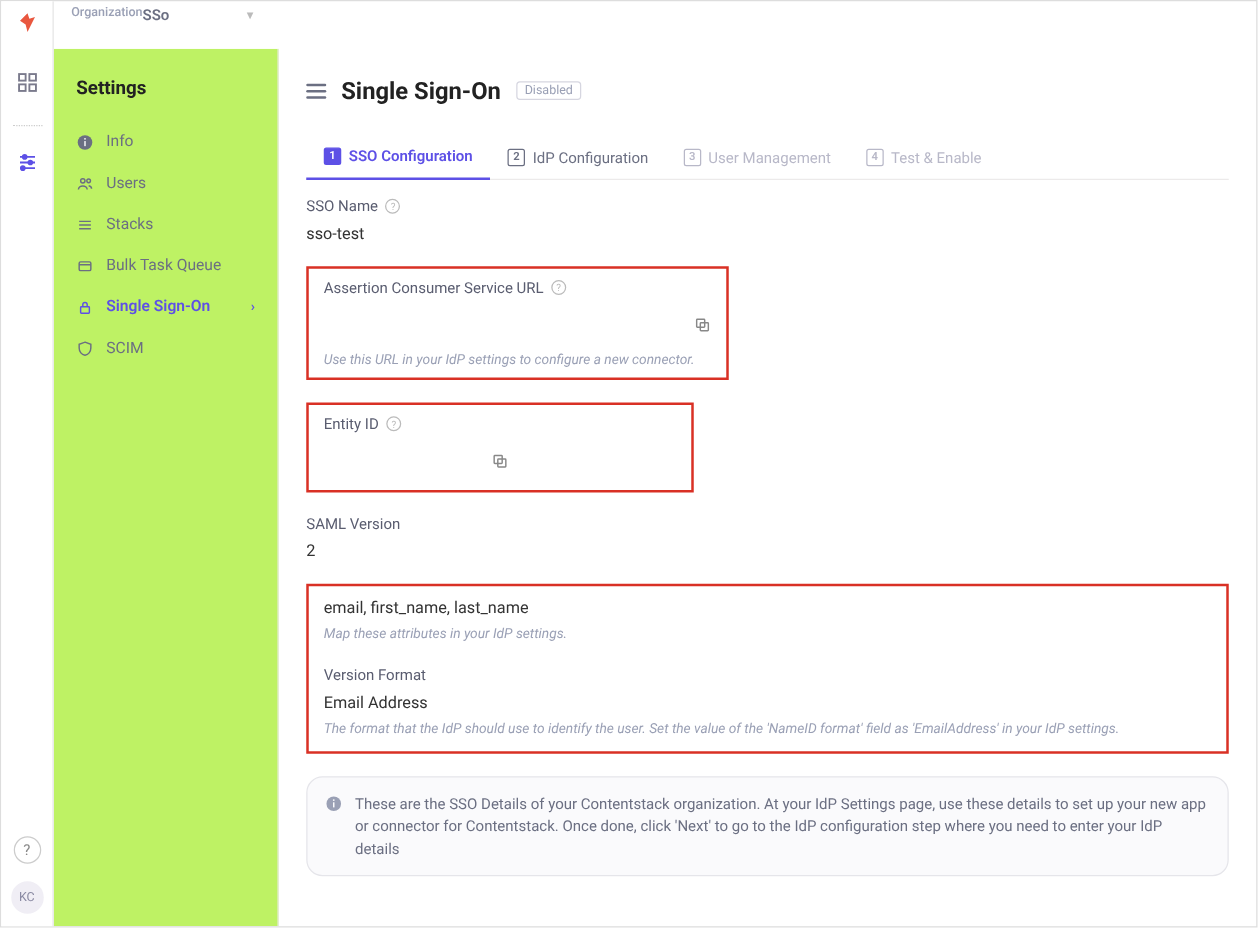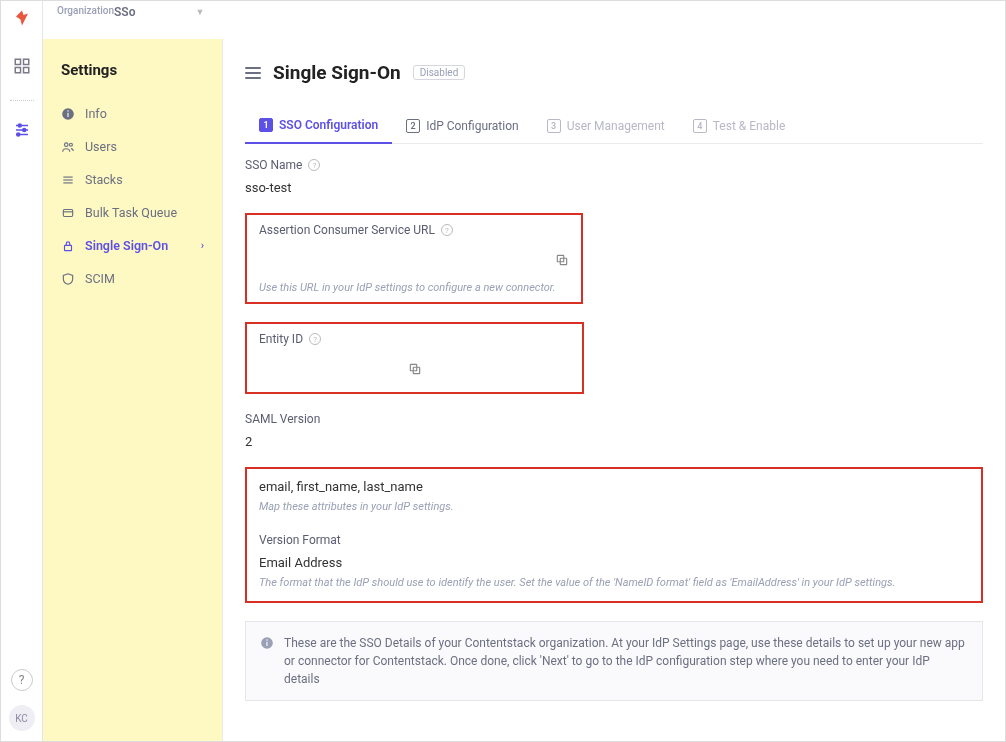--- a/index.html
+++ b/index.html
@@ -15,21 +15,21 @@
 .leftbar .help-circle { width: 22px; height: 22px; border: 1px solid #ccc; border-radius: 50%; display: flex; align-items: center; justify-content: center; font-size: 12px; color: #888; margin-bottom: 14px; cursor: pointer; }
 .leftbar .avatar { width: 26px; height: 26px; border-radius: 50%; background: #f0eef5; color: #8a8aa3; font-size: 10px; font-weight: 400; display: flex; align-items: center; justify-content: center; margin-bottom: 10px; }
 
 .contentarea { flex: 1; display: flex; flex-direction: column; overflow: hidden; }
 .topbar { height: 38px; display: flex; align-items: flex-start; padding: 4px 14px 0 14px; }
 .topbar .org-label { font-size: 10px; color: #9aa0b5; font-weight: 500; }
 .topbar .org-row { display: flex; align-items: center; gap: 60px; color: #6b6f82; font-size: 12px; font-weight: 600; }
 .topbar .chev { color: #bbb; font-size: 9px; }
 
 .mainrow { flex: 1; display: flex; overflow: hidden; }
-.sidebar { width: 180px; background: #fef9c3; border-right: 1px solid #eceaea; padding: 22px 0 0 0; }
+.sidebar { width: 180px; background: #bef264; border-right: 1px solid #eceaea; padding: 22px 0 0 0; }
 .sidebar h2 { font-size: 15px; font-weight: 700; color: #222; padding: 0 18px 18px 18px; }
 .sidebar .nav-item { display: flex; align-items: center; padding: 9px 18px; color: #6b6f82; font-size: 12.5px; cursor: pointer; gap: 10px; text-align: center; }
 .sidebar .nav-item.active { color: #5d50e6; font-weight: 600; }
 .sidebar .nav-item .nav-icon { width: 14px; height: 14px; flex-shrink: 0; }
 .sidebar .nav-item .chev-r { margin-left: auto; font-size: 11px; color: #5d50e6; }
 
 .main { flex: 1; padding: 22px 22px 18px 22px; overflow-y: auto; }
 .page-head { display: flex; align-items: center; gap: 12px; margin-bottom: 26px; }
 .hamburger { width: 16px; display: flex; flex-direction: column; gap: 3px; cursor: pointer; }
 .hamburger span { height: 2px; background: #6b6f82; border-radius: 1px; }
@@ -52,21 +52,21 @@
 
 .redbox { border: 2.5px solid #d93025; padding: 8px 12px; margin-bottom: 18px; }
 .copy-row { display: flex; align-items: center; justify-content: flex-end; padding: 8px 0; }
 .copy-row.center { justify-content: center; }
 .copy-icon { width: 14px; height: 14px; color: #888; cursor: pointer; }
 
 .redbox-big { border: 2.5px solid #d93025; padding: 10px 12px 12px 12px; margin-bottom: 18px; }
 .redbox-big .field { margin-bottom: 20px; }
 .redbox-big .field:last-child { margin-bottom: 0; }
 
-.info-box { border: 1px solid #e5e5ea; border-radius: 0; background: #fafafc; padding: 12px 14px; display: flex; gap: 10px; margin-bottom: 18px; font-size: 12px; color: #6b6f82; line-height: 1.5; }
+.info-box { border: 1px solid #e5e5ea; border-radius: 13px; background: #fafafc; padding: 12px 14px; display: flex; gap: 10px; margin-bottom: 18px; font-size: 12px; color: #6b6f82; line-height: 1.5; }
 .info-ico { width: 14px; height: 14px; flex-shrink: 0; margin-top: 2px; color: #9aa0b5; }
 
 svg { display: block; }
 </style>
 </head>
 <body>
 
 <div class="app">
   <div class="leftbar">
     <svg class="logo" viewBox="0 0 24 24">
@@ -199,21 +199,21 @@
             </div>
             <div class="copy-row">
               <svg class="copy-icon" viewBox="0 0 24 24" fill="none" stroke="currentColor" stroke-width="2">
                   <rect x="9" y="9" width="11" height="11" rx="1"></rect>
                   <rect x="4" y="4" width="11" height="11" rx="1"></rect>
                 </svg>
             </div>
             <div class="field-hint">Use this URL in your IdP settings to configure a new connector.</div>
           </div>
 
-          <div class="redbox" style="width:339px">
+          <div class="redbox" style="width:310px">
             <div class="field-label">
               <span>Entity ID</span>
               <span class="help-ico">?</span>
             </div>
             <div class="copy-row center">
               <svg class="copy-icon" viewBox="0 0 24 24" fill="none" stroke="currentColor" stroke-width="2">
                   <rect x="9" y="9" width="11" height="11" rx="1"></rect>
                   <rect x="4" y="4" width="11" height="11" rx="1"></rect>
                 </svg>
             </div>

